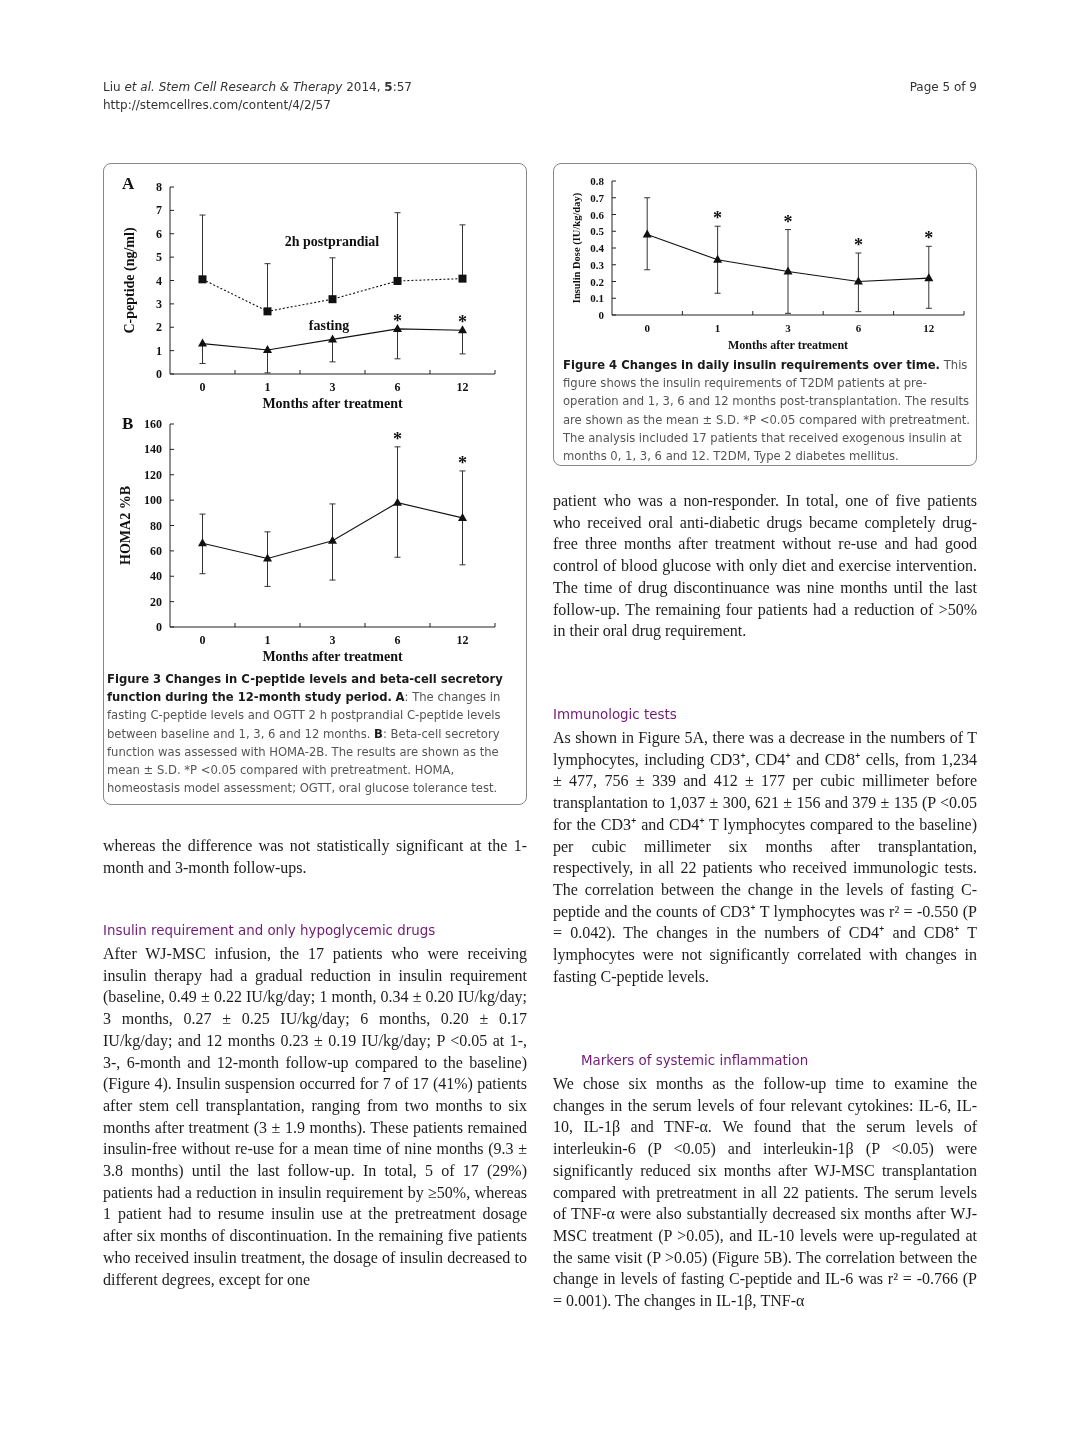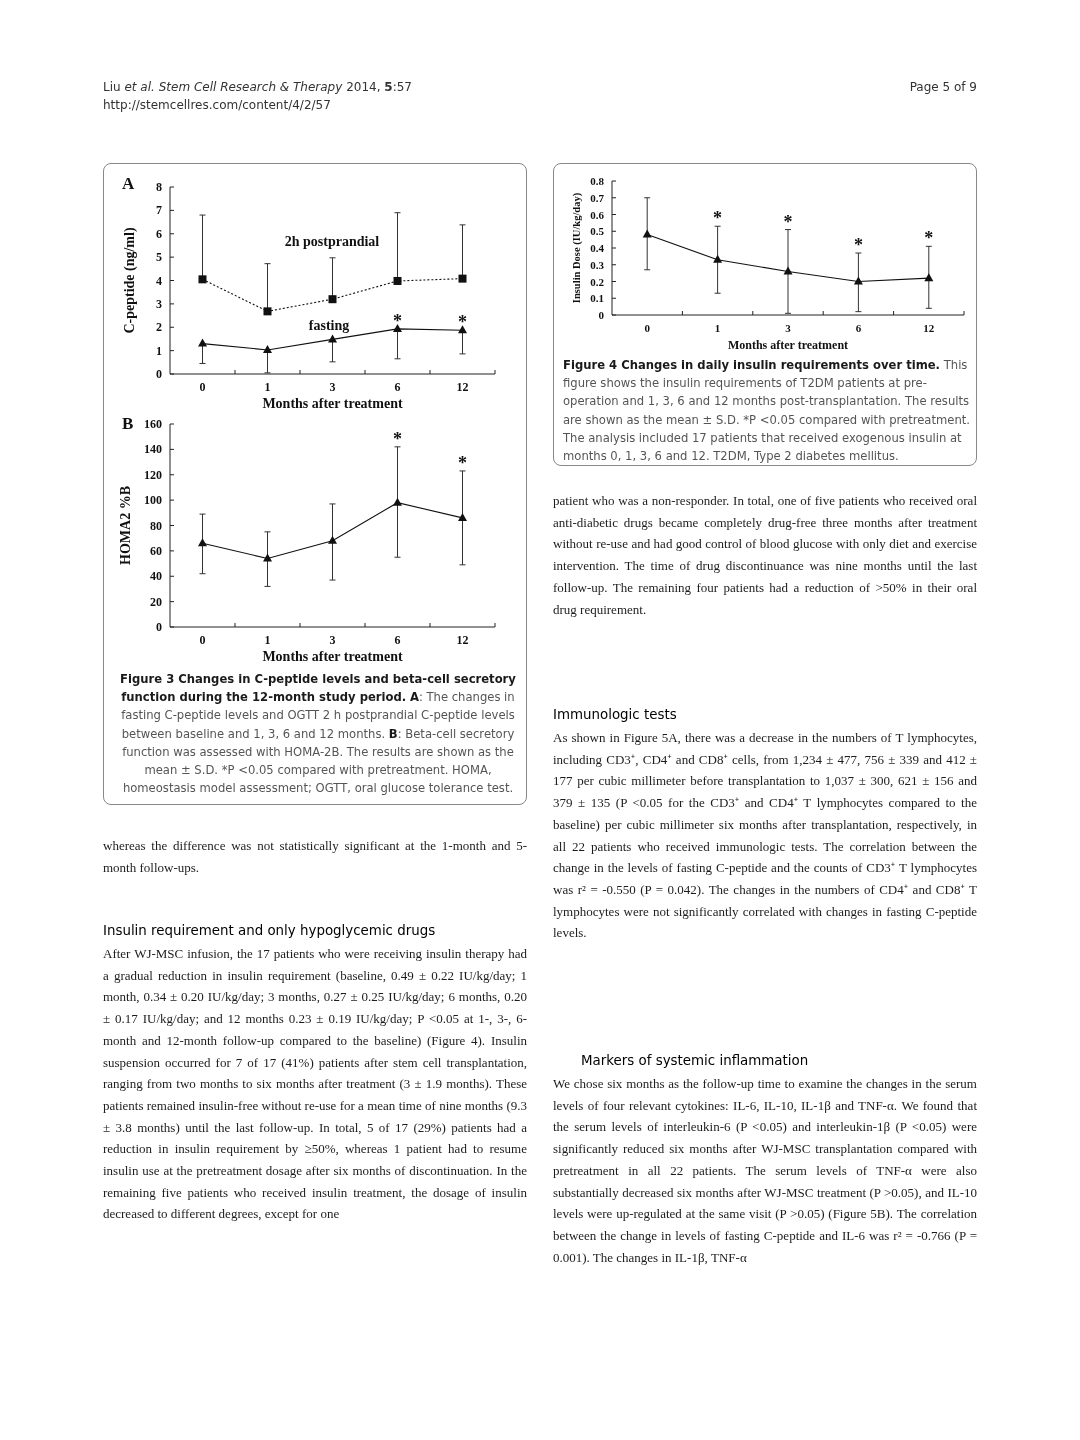--- a/index.html
+++ b/index.html
@@ -5,25 +5,25 @@
   * { box-sizing: border-box; margin: 0; padding: 0; }
   body { width: 1080px; height: 1440px; background: #ffffff; position: relative; overflow: hidden; color: #222; }
   .hdr { position: absolute; top: 60px; font-family: "DejaVu Sans", sans-serif; font-size: 12px; color: #333; line-height: 18px; margin-top: 18px; }
   .hdr-left { left: 103px; }
   .hdr-right { right: 103px; text-align: right; }
   .figbox { position: absolute; border: 1.5px solid #888; border-radius: 8px; background: #fff; }
   #fig3 { left: 103px; top: 163px; width: 424px; height: 642px; }
   #fig4 { left: 553px; top: 163px; width: 424px; height: 303px; }
   .caption { position: absolute; font-family: "DejaVu Sans", sans-serif; font-size: 11.6px; line-height: 18.2px; color: #555; }
   .caption b { color: #1a1a1a; font-weight: bold; }
-  #fig3 .caption { left: 9px; top: 506px; width: 410px; text-align: center; }
+  #fig3 .caption { left: 3px; top: 506px; width: 410px; }
   #fig4 .caption { left: 9px; top: 186px; width: 410px; margin-top: 6px; }
   svg text { font-family: "Liberation Serif", serif; font-weight: bold; fill: #111; }
-  .body-text { position: absolute; font-family: "Liberation Serif", serif; font-size: 13px; line-height: 21.7px; color: #1c1c1c; text-align: justify; }
-  .sec-h { position: absolute; font-family: "DejaVu Sans", sans-serif; font-size: 13.4px; color: #000000; }
+  .body-text { position: absolute; font-family: "Liberation Serif", serif; font-size: 16px; line-height: 21.7px; color: #1c1c1c; text-align: justify; }
+  .sec-h { position: absolute; font-family: "DejaVu Sans", sans-serif; font-size: 13.4px; color: #701a75; }
 </style>
 </head>
 <body>
 
 <div class="hdr hdr-left">
   <div>
     <span>Liu</span>
     <i>et al.</i>
     <i>Stem Cell Research &amp; Therapy</i>
     <span>2014,</span>
@@ -228,21 +228,21 @@
       <polygon points="304.40000000000003,112.5 299.90000000000003,120.5 308.90000000000003,120.5" fill="#111"></polygon>
       <text x="304.40000000000003" y="87.025" text-anchor="middle" font-size="18">*</text>
       <polygon points="374.8,109.15 370.3,117.15 379.3,117.15" fill="#111"></polygon>
       <text x="374.8" y="80.325" text-anchor="middle" font-size="18">*</text>
     </svg>
   <div class="caption">
     <b>Figure 4 Changes in daily insulin requirements over time.</b><span> This figure shows the insulin requirements of T2DM patients at pre-operation and 1, 3, 6 and 12 months post-transplantation. The results are shown as the mean ± S.D. *P &lt;0.05 compared with pretreatment. The analysis included 17 patients that received exogenous insulin at months 0, 1, 3, 6 and 12. T2DM, Type 2 diabetes mellitus.</span>
   </div>
 </div>
 
-<div class="body-text" style="left:103px;top:835px;width:424px;">whereas the difference was not statistically significant at the 1-month and 5-month follow-ups.</div>
+<div class="body-text" style="left:103px;top:835px;width:424px;">whereas the difference was not statistically significant at the 1-month and 3-month follow-ups.</div>
 <div class="sec-h" style="left:103px;top:923px;">Insulin requirement and only hypoglycemic drugs</div>
 <div class="body-text" style="left:103px;top:943px;width:424px;">After WJ-MSC infusion, the 17 patients who were receiving insulin therapy had a gradual reduction in insulin requirement (baseline, 0.49 ± 0.22 IU/kg/day; 1 month, 0.34 ± 0.20 IU/kg/day; 3 months, 0.27 ± 0.25 IU/kg/day; 6 months, 0.20 ± 0.17 IU/kg/day; and 12 months 0.23 ± 0.19 IU/kg/day; P &lt;0.05 at 1-, 3-, 6-month and 12-month follow-up compared to the baseline) (Figure 4). Insulin suspension occurred for 7 of 17 (41%) patients after stem cell transplantation, ranging from two months to six months after treatment (3 ± 1.9 months). These patients remained insulin-free without re-use for a mean time of nine months (9.3 ± 3.8 months) until the last follow-up. In total, 5 of 17 (29%) patients had a reduction in insulin requirement by ≥50%, whereas 1 patient had to resume insulin use at the pretreatment dosage after six months of discontinuation. In the remaining five patients who received insulin treatment, the dosage of insulin decreased to different degrees, except for one</div>
 
 <div class="body-text" style="left:553px;top:490px;width:424px;">patient who was a non-responder. In total, one of five patients who received oral anti-diabetic drugs became completely drug-free three months after treatment without re-use and had good control of blood glucose with only diet and exercise intervention. The time of drug discontinuance was nine months until the last follow-up. The remaining four patients had a reduction of &gt;50% in their oral drug requirement.</div>
 <div class="sec-h" style="left:553px;top:707px;">Immunologic tests</div>
 <div class="body-text" style="left:553px;top:727px;width:424px;">As shown in Figure 5A, there was a decrease in the numbers of T lymphocytes, including CD3⁺, CD4⁺ and CD8⁺ cells, from 1,234 ± 477, 756 ± 339 and 412 ± 177 per cubic millimeter before transplantation to 1,037 ± 300, 621 ± 156 and 379 ± 135 (P &lt;0.05 for the CD3⁺ and CD4⁺ T lymphocytes compared to the baseline) per cubic millimeter six months after transplantation, respectively, in all 22 patients who received immunologic tests. The correlation between the change in the levels of fasting C-peptide and the counts of CD3⁺ T lymphocytes was r² = -0.550 (P = 0.042). The changes in the numbers of CD4⁺ and CD8⁺ T lymphocytes were not significantly correlated with changes in fasting C-peptide levels.</div>
 <div class="sec-h" style="left:581px;top:1053px;">Markers of systemic inflammation</div>
 <div class="body-text" style="left:553px;top:1073px;width:424px;">We chose six months as the follow-up time to examine the changes in the serum levels of four relevant cytokines: IL-6, IL-10, IL-1β and TNF-α. We found that the serum levels of interleukin-6 (P &lt;0.05) and interleukin-1β (P &lt;0.05) were significantly reduced six months after WJ-MSC transplantation compared with pretreatment in all 22 patients. The serum levels of TNF-α were also substantially decreased six months after WJ-MSC treatment (P &gt;0.05), and IL-10 levels were up-regulated at the same visit (P &gt;0.05) (Figure 5B). The correlation between the change in levels of fasting C-peptide and IL-6 was r² = -0.766 (P = 0.001). The changes in IL-1β, TNF-α</div>
 
 </body></html>

